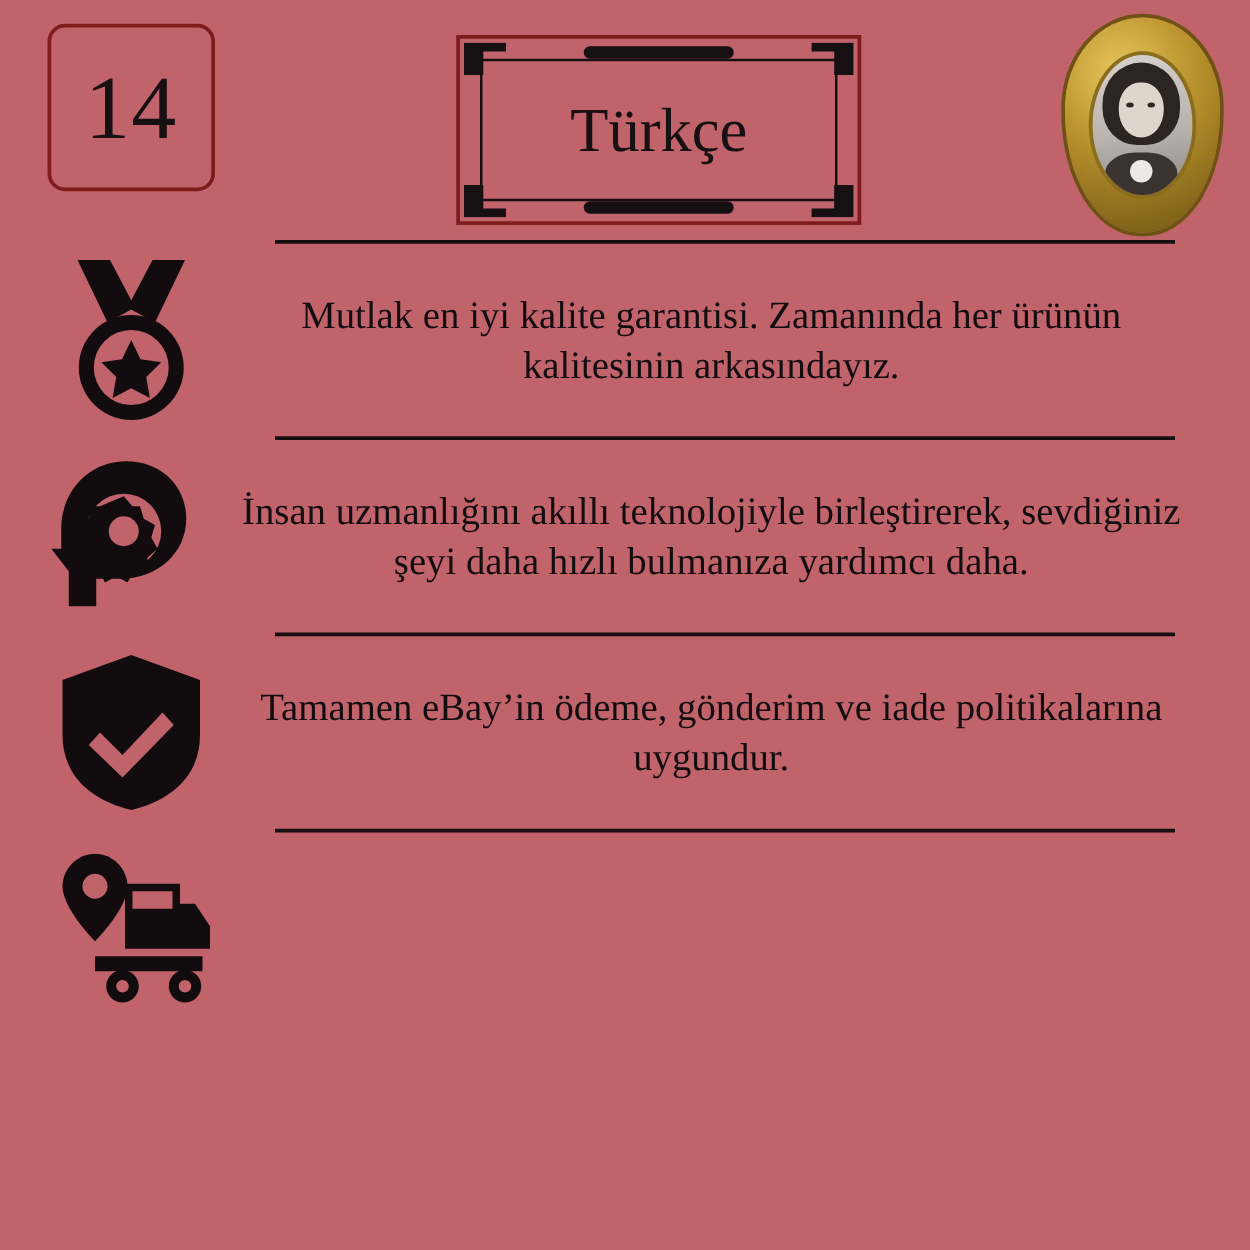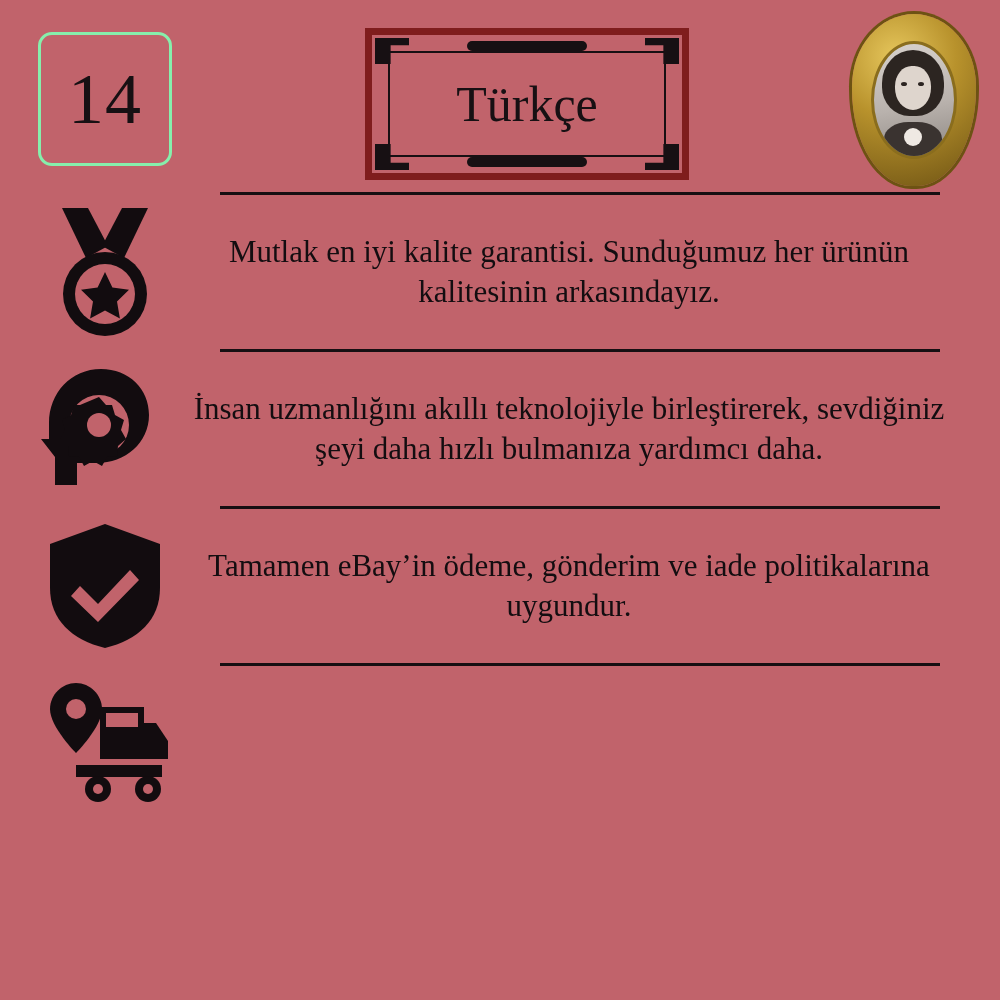--- a/index.html
+++ b/index.html
@@ -21,44 +21,44 @@
   }
 
   
   #header {
     position: relative;
     height: 190px;
   }
   #badge-number {
     position: absolute;
     left: 38px;
-    top: 32px;
+    top: 19px;
     width: 128px;
     height: 128px;
-    border: 3px solid #86efac;
+    border: 3px solid #7f1d1d;
     border-radius: 14px;
     display: flex;
     align-items: center;
     justify-content: center;
   }
   #badge-number span {
     font-family: "Liberation Serif", serif;
     font-size: 72px;
     line-height: 1;
     color: #171013;
     letter-spacing: 1px;
   }
 
   #title-frame {
     position: absolute;
     left: 365px;
     top: 28px;
     width: 324px;
     height: 152px;
-    border: 7px solid #7f1d1d;
+    border: 3px solid #7f1d1d;
     box-sizing: border-box;
     display: flex;
     align-items: center;
     justify-content: center;
   }
   #title-frame .inner-frame {
     position: absolute;
     left: 16px;
     top: 16px;
     right: 16px;
@@ -234,21 +234,21 @@
     <div class="row">
       <div class="row-icon">
         <svg width="126" height="132" viewBox="0 0 126 132">
           <path fill="#120c0f" d="M20 2h26l20 38-22 12L20 2z"></path>
           <path fill="#120c0f" d="M106 2H80L60 40l22 12L106 2z"></path>
           <circle cx="63" cy="88" r="42" fill="#120c0f"></circle>
           <circle cx="63" cy="88" r="30" fill="#c1636b"></circle>
           <path fill="#120c0f" d="M63 66l7.4 15.4 16.6 2.3-12 11.9 2.9 16.8L63 104.5 48.1 112.4 51 95.6 39 83.7l16.6-2.3z"></path>
         </svg>
       </div>
-      <div class="row-text">Mutlak en iyi kalite garantisi. Sunduğumuz her ürünün kalitesinin arkasındayız.</div>
+      <div class="row-text">Mutlak en iyi kalite garantisi. Zamanında her ürünün kalitesinin arkasındayız.</div>
     </div>
     <div class="divider"></div>
 
     <div class="row">
       <div class="row-icon">
         <svg width="128" height="124" viewBox="0 0 128 124">
           <path fill="#120c0f" d="M60 2C30 2 8 26 8 56v16H0l14 18v28h22V96h20c28 0 52-20 52-48C108 22 88 2 60 2z"></path>
           <circle cx="58" cy="58" r="30" fill="#c1636b"></circle>
           <path fill="#120c0f" d="M58 30l7 8h6l3 10 9 5-3 10 5 9-8 7-1 10-10 1-5 9-9-5-9 5-5-9-10-1-1-10-8-7 5-9-3-10 9-5 3-10h6z"></path>
           <circle cx="58" cy="58" r="12" fill="#c1636b"></circle>

